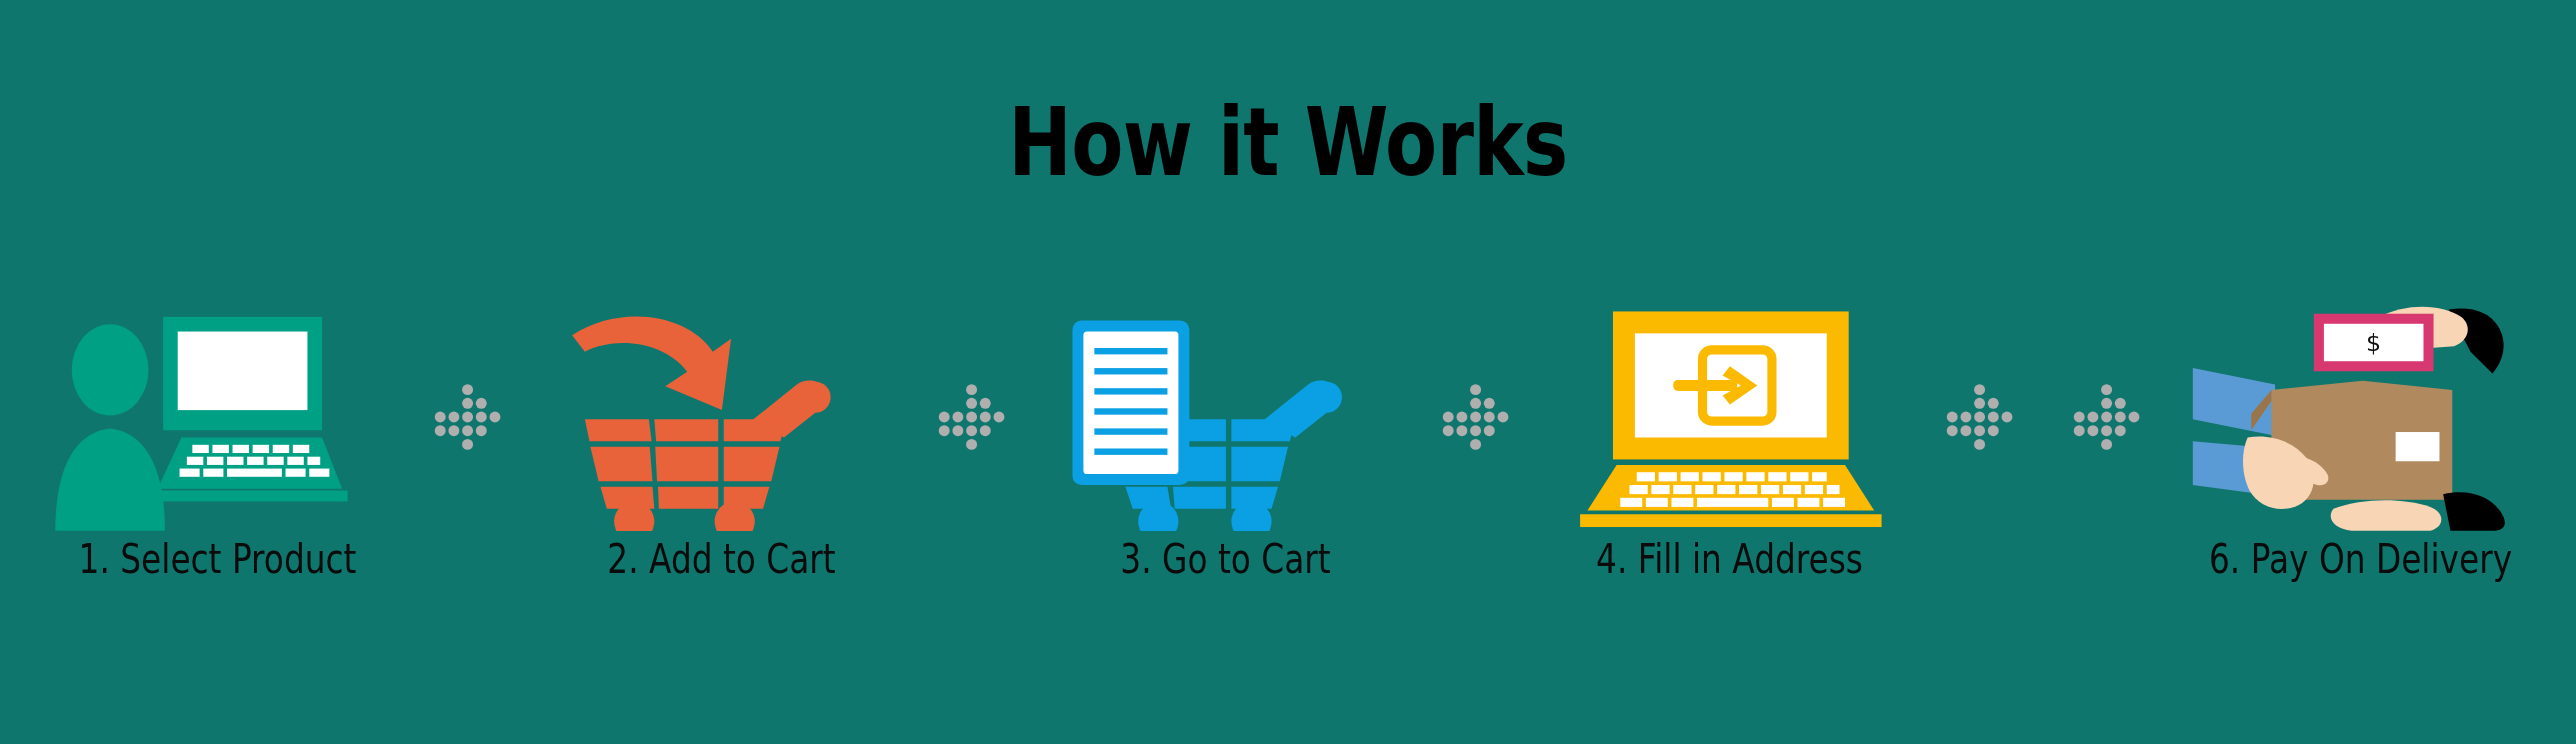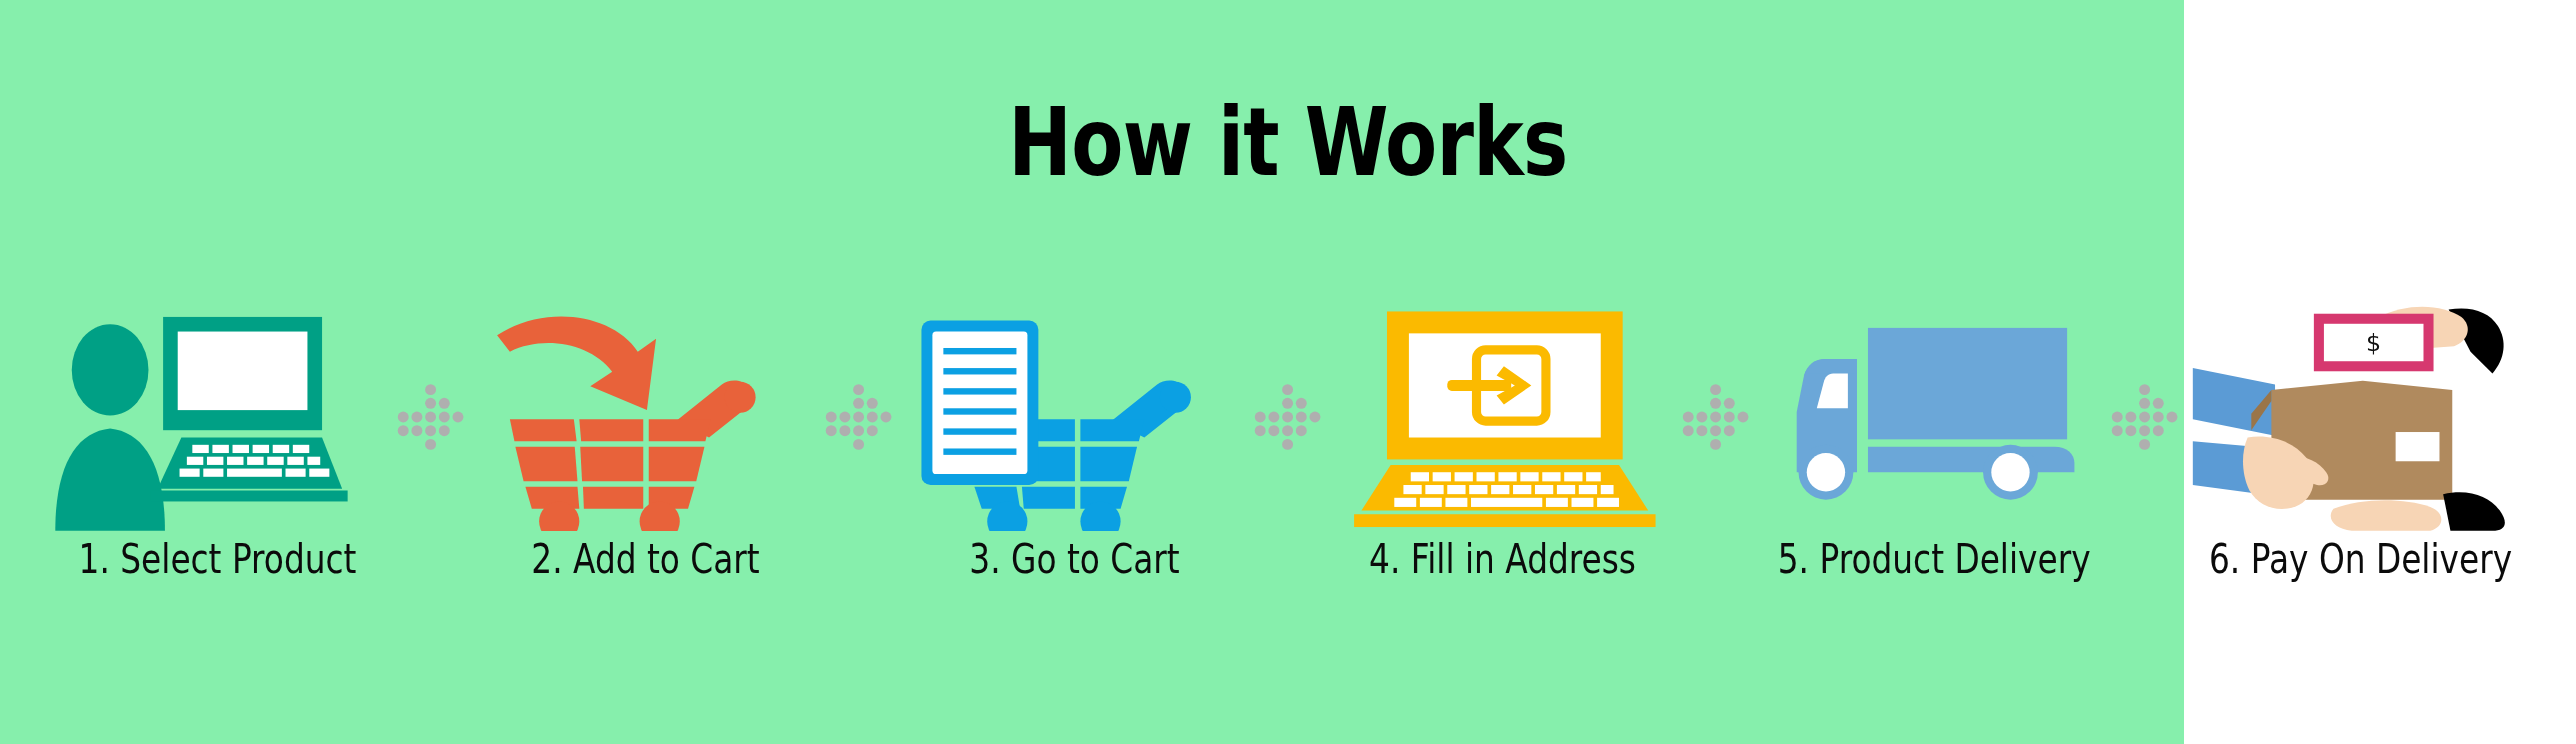--- a/index.html
+++ b/index.html
@@ -8,23 +8,23 @@
     background: #ffffff;
   }
   body {
     width: 2576px;
     height: 745px;
     font-family: "Liberation Sans", sans-serif;
     overflow: hidden;
   }
   .page {
     position: relative;
-    width: 2184px;
+    width: 2576px;
     height: 745px;
-    background: #86efac;
+    background: #0f766e;
   }
 
   
   .title {
     position: absolute;
     top: 95px;
     left: 0;
     width: 2576px;
     text-align: center;
     font-family: "DejaVu Sans", sans-serif;
@@ -359,42 +359,20 @@
           <circle cx="69" cy="37" r="6"></circle>
           <circle cx="9" cy="52" r="6"></circle>
             <circle cx="24" cy="52" r="6"></circle>
           <circle cx="39" cy="52" r="6"></circle>
             <circle cx="54" cy="52" r="6"></circle>
           <circle cx="39" cy="67" r="6"></circle>
         </g>
       </svg>
     </div>
 
-    <div class="step">
-      <div class="icon-area">
-        <svg class="icon-svg" width="338" height="229" viewBox="0 0 370 250">
-
-          <rect x="116" y="28" width="218" height="122" fill="#6BA7D8"></rect>
-
-          <path d="M116 158 L320 158 C334 158 342 166 342 176 L342 186 L116 186 Z" fill="#6BA7D8"></path>
-
-          <path d="M38 120 L46 80 C50 68 58 62 70 62 L104 62 L104 186 L38 186 Z" fill="#6BA7D8"></path>
-
-          <path d="M46 80 C50 68 58 62 70 62 L104 62 L104 78 L50 78 Z" fill="#6BA7D8"></path>
-
-          <path d="M60 116 L68 86 C70 80 74 78 80 78 L94 78 L94 116 Z" fill="#ffffff"></path>
-
-          <circle cx="70" cy="186" r="30" fill="#6BA7D8"></circle>
-          <circle cx="70" cy="186" r="21" fill="#ffffff"></circle>
-          <circle cx="272" cy="186" r="30" fill="#6BA7D8"></circle>
-          <circle cx="272" cy="186" r="21" fill="#ffffff"></circle>
-        </svg>
-      </div>
-      <div class="caption">5. Product Delivery</div>
-    </div>
 
     <div class="sep">
       <svg width="73" height="68" viewBox="0 0 80 74">
         <g fill="#AFAFAF">
           <circle cx="39" cy="7" r="6"></circle>
           <circle cx="39" cy="22" r="6"></circle>
             <circle cx="54" cy="22" r="6"></circle>
           <circle cx="9" cy="37" r="6"></circle>
             <circle cx="24" cy="37" r="6"></circle>
           <circle cx="39" cy="37" r="6"></circle>

